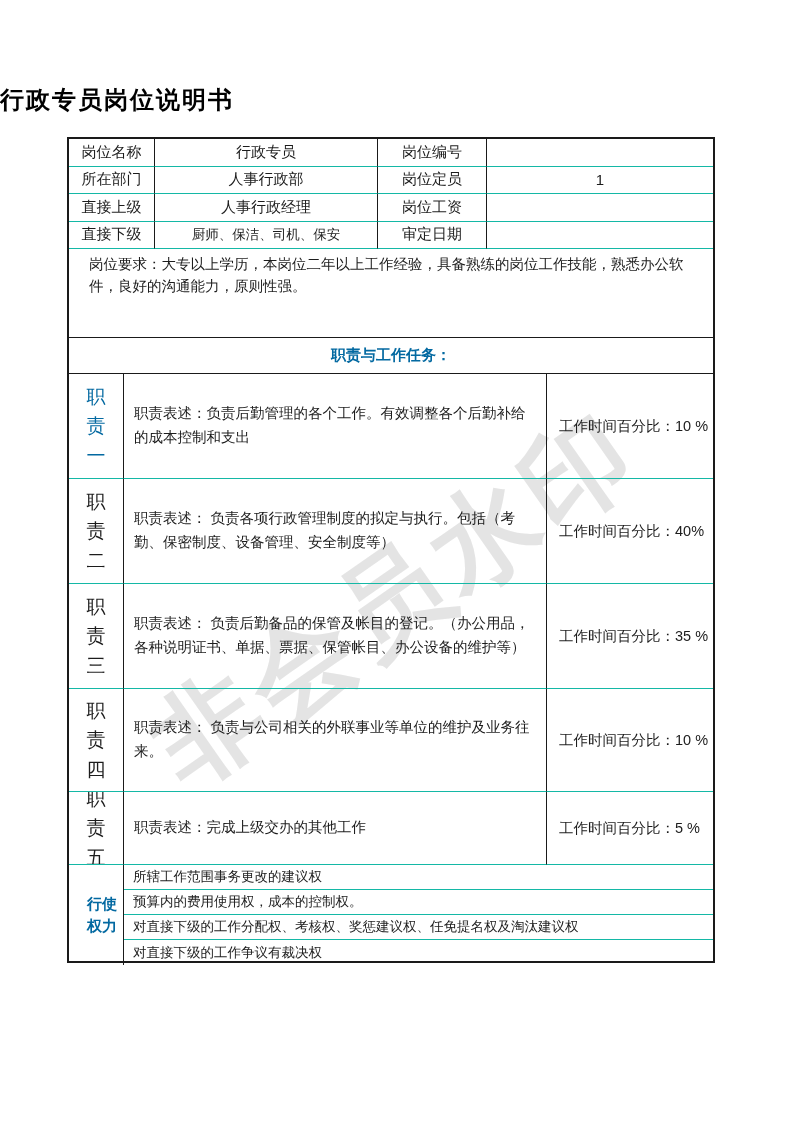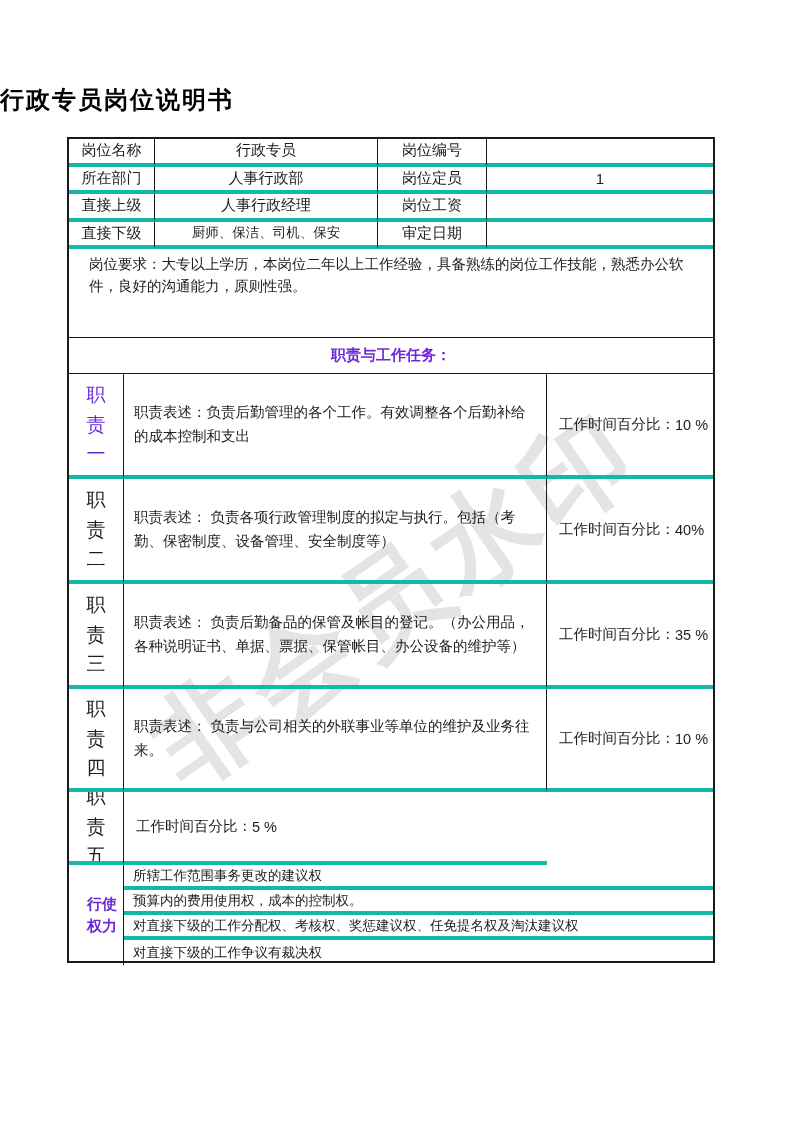--- a/index.html
+++ b/index.html
@@ -13,21 +13,21 @@
   
   .wm { position:absolute; left:95px; top:528px; width:600px; text-align:center;
         font-size:106px; font-weight:bold; letter-spacing:6px; white-space:nowrap;
         color:#cfcfcf; opacity:0.55; transform:rotate(-35deg); z-index:0;
         pointer-events:none; }
 
   
   .doc-table { position:absolute; left:67px; top:137px; width:648px; height:826px;
                border:2px solid #1a1a1a; z-index:1; background:transparent; }
 
-  .c { border-right:1px solid #1a1a1a; border-bottom:4px solid #14b8a6;
+  .c { border-right:1px solid #1a1a1a; border-bottom:1px solid #14b8a6;
        display:flex; align-items:center; overflow:hidden; background:transparent; }
   .center { justify-content:center; text-align:center; }
   .last { border-right:none; }
 
   .info-grid { display:grid; grid-template-columns:86px 223px 109px 1fr;
                grid-template-rows:repeat(4,27.5px); font-size:15px; }
   .info-grid .small { font-size:13.5px; }
 
   .req-row { height:89px; border-bottom:1px solid #1a1a1a; padding:4px 20px;
              font-size:14.5px; line-height:1.55; }
@@ -43,21 +43,21 @@
   .pct  { padding-left:12px; font-size:14.5px; }
 
   .power-grid { display:grid; grid-template-columns:55px 1fr;
                 grid-template-rows:repeat(4,25px); }
   .plabel-cell { grid-row:1 / 5;padding-left:12px; }
   .plabel { width:2.2em; margin:0 auto; word-break:break-all; text-align:center;
             font-size:15px; line-height:1.5; font-weight:bold; }
   .pitem { padding-left:9px; font-size:13.5px; }
   .power-grid .norow-b { border-bottom:none; }
 
-  .red { color:#6d28d9; }
+  .red { color:#0369a1; }
 
   .credit { position:absolute; top:1120px; right:12px; font-size:21px; font-weight:bold;
             letter-spacing:2px; color:#0f172a; text-shadow:2px 2px 1px #8f8f8f; z-index:2; }
 </style>
 </head>
 <body>
 
 <div class="page">
 
   <div class="doc-title">行政专员岗位说明书</div>
@@ -125,20 +125,21 @@
       </div>
       <div class="c desc">职责表述： 负责与公司相关的外联事业等单位的维护及业务往来。</div>
       <div class="c pct last">
         <span>工作时间百分比：</span>
           <span>10 %</span>
       </div>
 
       <div class="c center">
         <div class="vlabel">职责五</div>
       </div>
+      <div class="c desc">职责表述：完成上级交办的其他工作</div>
       <div class="c pct last">
         <span>工作时间百分比：</span>
           <span>5 %</span>
       </div>
     </div>
 
     <div class="power-grid">
       <div class="c center plabel-cell norow-b">
         <div class="plabel red">行使权力</div>
       </div>

